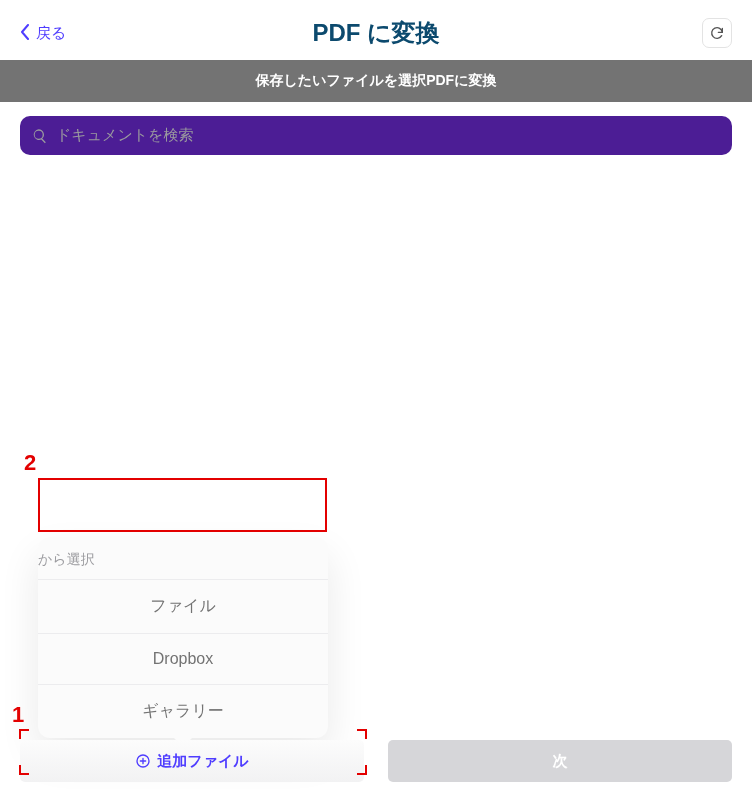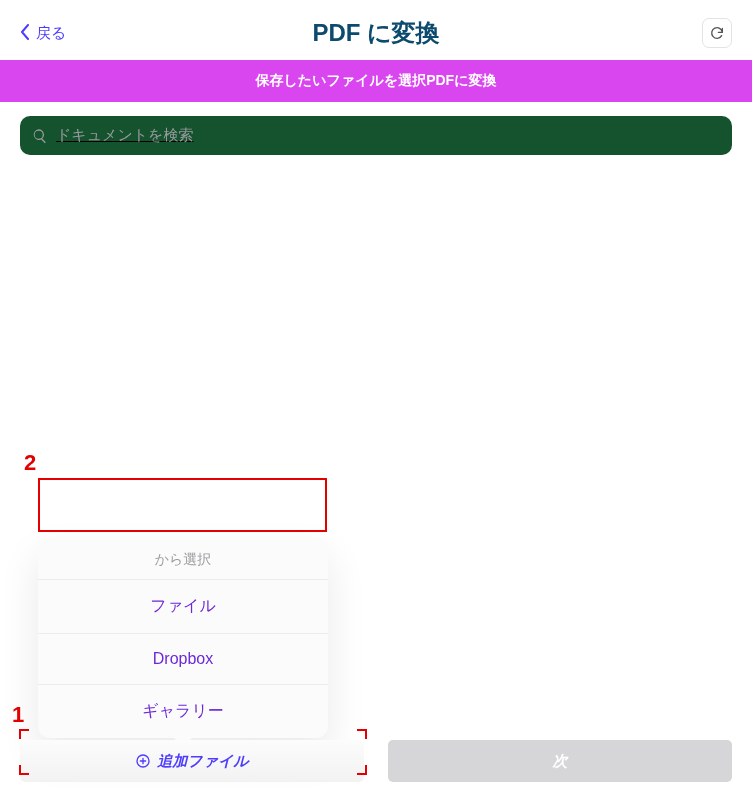--- a/index.html
+++ b/index.html
@@ -3,23 +3,23 @@
 <meta charset="utf-8">
 <style>
   * { box-sizing: border-box; margin: 0; padding: 0; }
   html, body { width: 752px; height: 800px; font-family: -apple-system, "Helvetica Neue", Arial, sans-serif; background: #fff; overflow: hidden; }
   .header { display: flex; align-items: center; justify-content: space-between; padding: 18px 20px 12px 20px; }
   .back { display: flex; color: #4f3dff; font-size: 15px; gap: 6px; cursor: pointer; }
   .back svg { width: 10px; height: 16px; }
   .title { font-size: 24px; font-weight: 700; color: #0c4a6e; position: absolute; left: 50%; transform: translateX(-50%); }
   .refresh { width: 30px; height: 30px; border: 1px solid #e3e3e3; border-radius: 7px; display: flex; align-items: center; justify-content: center; cursor: pointer; }
   .refresh svg { width: 16px; height: 16px; stroke: #555; }
-  .banner { background: #d946ef; color: #fff; text-align: center; padding: 12px 0; font-size: 14px; font-weight: 600; }
+  .banner { background: #737373; color: #fff; text-align: center; padding: 12px 0; font-size: 14px; font-weight: 600; }
   .search-wrap { padding: 14px 20px 0 20px; }
-  .search { display: flex; align-items: center; background: #14532d; border-radius: 10px; padding: 10px 12px; gap: 8px; text-decoration: underline; }
+  .search { display: flex; align-items: center; background: #4c1d95; border-radius: 10px; padding: 10px 12px; gap: 8px; }
   .search svg { width: 16px; height: 16px; fill: #9a9a9e; }
   .search span { color: #9a9a9e; font-size: 15px; }
 
   .popup {
     position: absolute;
     left: 38px;
     bottom: 62px;
     width: 290px;
     background: #fbfbfb;
     border-radius: 12px;
@@ -30,28 +30,28 @@
     content: "";
     position: absolute;
     bottom: -9px;
     left: 50%;
     transform: translateX(-50%);
     width: 0; height: 0;
     border-left: 10px solid transparent;
     border-right: 10px solid transparent;
     border-top: 10px solid #fbfbfb;
   }
-  .popup-header { text-align: center; padding: 14px 0 10px 0; color: #9b9b9f; font-size: 14px; }
-  .popup-item { text-align: center; padding: 16px 0; font-size: 16px; color: #6d28d9; border-top: 1px solid #ececee; cursor: pointer; }
+  .popup-header { padding: 14px 0 10px 0; color: #9b9b9f; font-size: 14px; }
+  .popup-item { text-align: center; padding: 16px 0; font-size: 16px; color: #737373; border-top: 1px solid #ececee; cursor: pointer; }
 
   .highlight-1 { position: absolute; border: 2px solid #e30000; pointer-events: none; }
   .annot { position: absolute; font-weight: 800; color: #e30000; font-size: 22px; pointer-events: none; }
   .corner { position:absolute; width:10px; height:10px; border:2px solid #e30000; }
 
-  .bottom-bar { position: absolute; left: 0; right: 0; bottom: 0; display: flex; gap: 24px; padding: 10px 20px 18px 20px; font-style: italic; }
+  .bottom-bar { position: absolute; left: 0; right: 0; bottom: 0; display: flex; gap: 24px; padding: 10px 20px 18px 20px; }
   .btn { flex: 1; height: 42px; border-radius: 5px; display: flex; align-items: center; justify-content: center; font-size: 15px; font-weight: 600; position: relative; }
   .btn-add { background: linear-gradient(#fcfcfc,#f2f2f3); color: #4f3dff; gap: 6px; cursor: pointer; }
   .btn-add svg { width: 16px; height: 16px; stroke: #4f3dff; }
   .btn-next { background: #d6d6d9; color: #fff; cursor: default; }
 
 </style>
 </head>
 <body>
 
 <div class="header">

